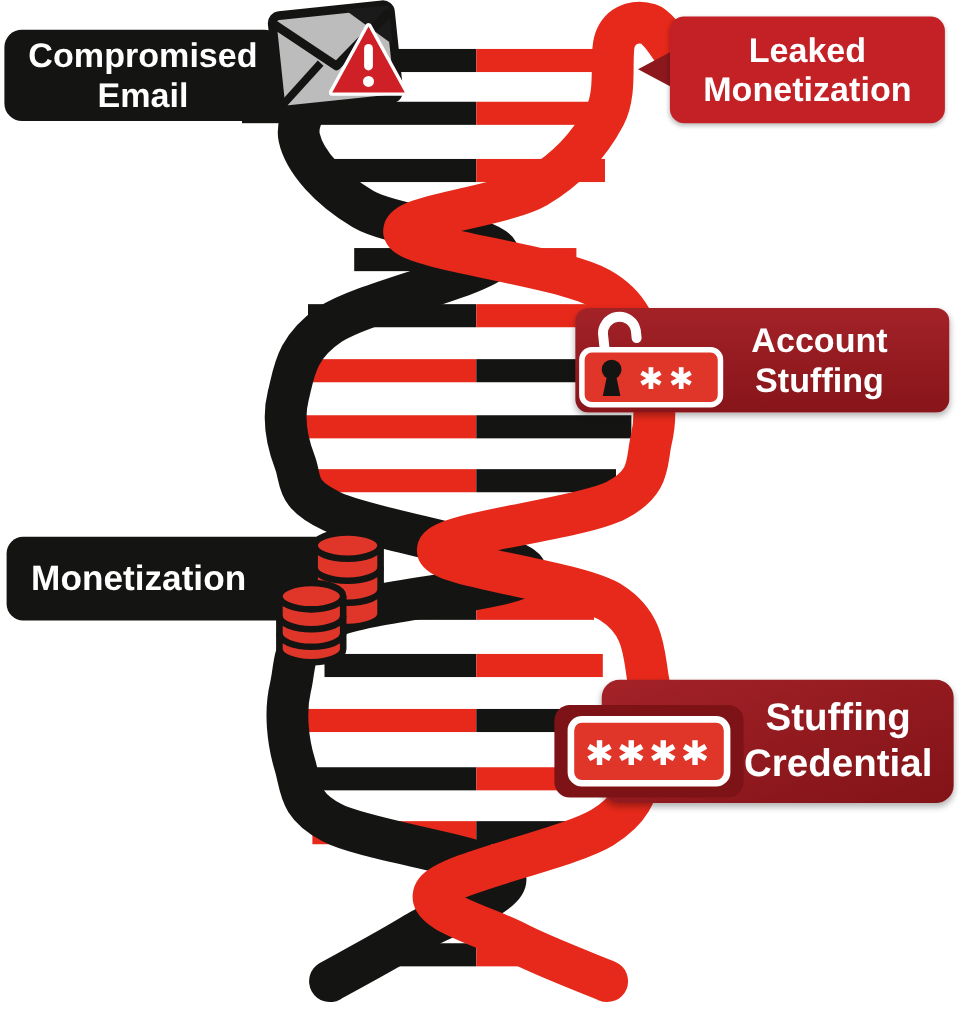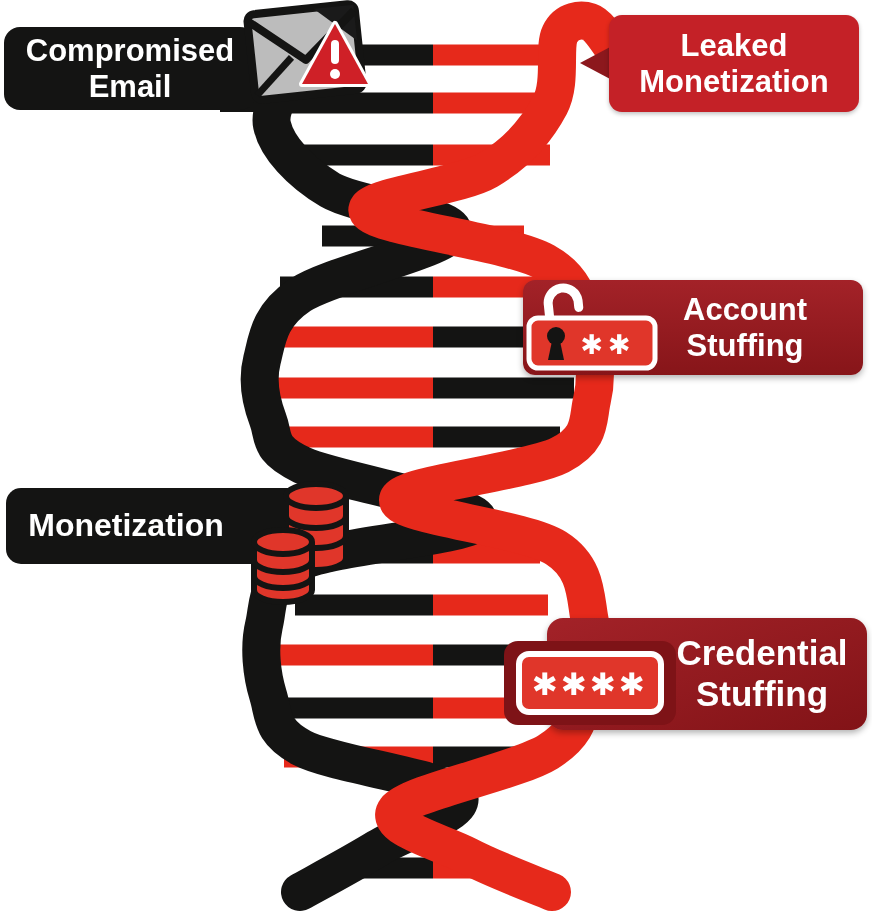--- a/index.html
+++ b/index.html
@@ -126,22 +126,22 @@
     </g>
     <g>
       <path d="M 8,68 V 116 A 29,12 0 0 0 66,116 V 68" fill="#e0362a" stroke="#141413" stroke-width="6"></path>
       <path d="M 8,86 A 29,12 0 0 0 66,86" fill="none" stroke="#141413" stroke-width="6"></path>
       <path d="M 8,102 A 29,12 0 0 0 66,102" fill="none" stroke="#141413" stroke-width="6"></path>
       <ellipse cx="37" cy="68" rx="29" ry="12" fill="#e0362a" stroke="#141413" stroke-width="6"></ellipse>
     </g>
   </svg>
 
   <div id="lbl-credential" class="lbl">
+    <span>Stuffing</span>
     <span>Credential</span>
-    <span>Stuffing</span>
   </div>
   <div id="pwd-backing"></div>
   <svg id="pwdbox" class="ico-top" viewBox="0 0 150 66">
     <rect x="4" y="4" width="142" height="58" rx="10" fill="#e0362a" stroke="#ffffff" stroke-width="6"></rect>
     <text x="75" y="45" text-anchor="middle" font-size="31" font-weight="bold" fill="#ffffff" letter-spacing="3" class="ast">✱✱✱✱</text>
   </svg>
 
 </div>
 
 </body></html>

